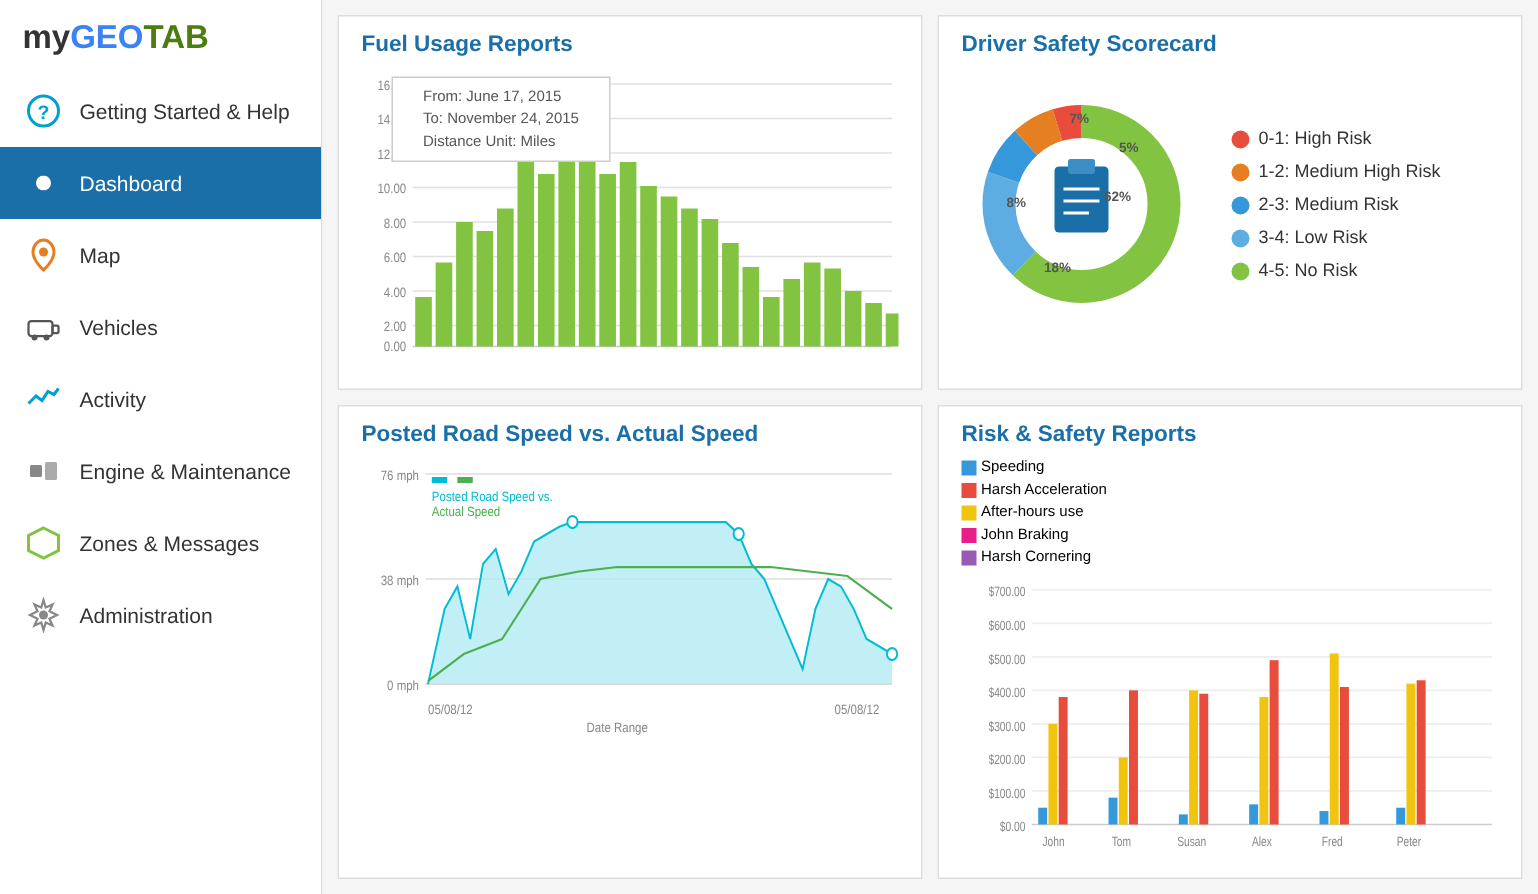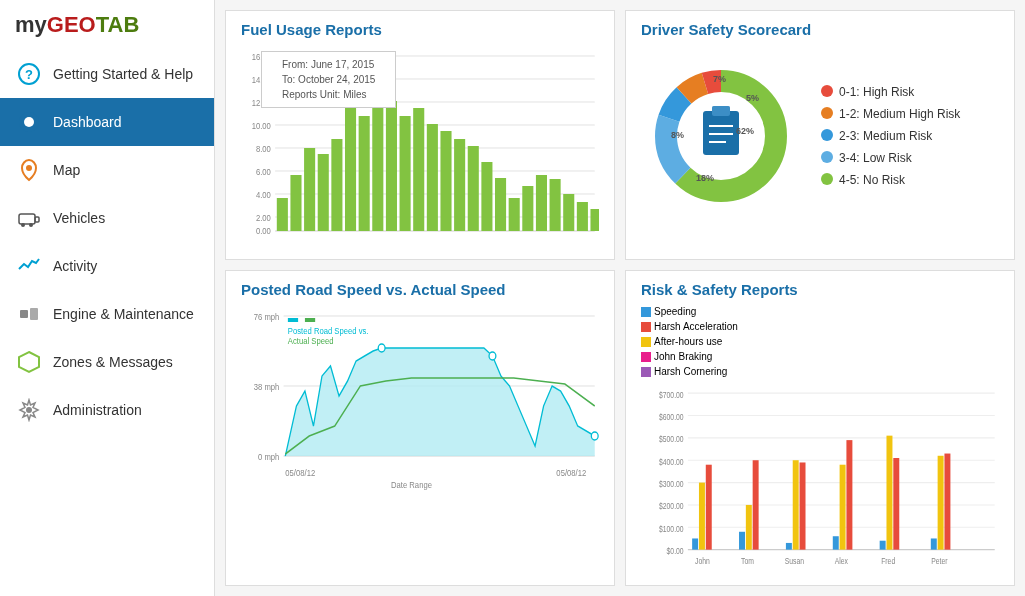--- a/index.html
+++ b/index.html
@@ -12,21 +12,21 @@
       background: #fff;
       border-right: 1px solid #ddd;
       display: flex;
       flex-direction: column;
     }
     #sidebar-logo {
       padding: 12px 15px;
       background: #fff;
     }
     .logo-my { color: #333; font-size: 22px; font-weight: bold; }
-    .logo-geo { color: #b91c1c; font-size: 22px; font-weight: bold; }
+    .logo-geo { color: #3b82f6; font-size: 22px; font-weight: bold; }
     .logo-tab { color: #4d7c0f; font-size: 22px; font-weight: bold; }
 
     .nav-item {
       display: flex;
       align-items: center;
       padding: 10px 15px;
       cursor: pointer;
       color: #333;
       font-size: 14px;
       gap: 10px;
@@ -81,21 +81,21 @@
 
     
     .donut-container {
       display: flex;
       align-items: center;
       gap: 20px;
       padding: 10px 0;
     }
     .donut-svg { width: 160px; height: 160px; flex-shrink: 0; }
     .legend-items { display: flex; flex-direction: column; gap: 8px; }
-    .legend-item { display: flex; align-items: flex-start; gap: 6px; font-size: 12px; color: #333; }
+    .legend-item { display: flex; align-items: flex-end; gap: 6px; font-size: 12px; color: #333; }
     .legend-dot { width: 12px; height: 12px; border-radius: 50%; flex-shrink: 0; }
 
     
     .speed-chart-area {
       height: 190px;
       position: relative;
     }
 
     
     .risk-chart-area {
@@ -199,22 +199,22 @@
     </div>
 </div>
 
 <div id="main">
 
   <div class="chart-panel">
     <div class="chart-title">Fuel Usage Reports</div>
     <div class="bar-chart-container">
       <div class="chart-tooltip">
         <div>From: June 17, 2015</div>
-        <div>To: October 24, 2015</div>
-        <div>Reports Unit: Miles</div>
+        <div>To: November 24, 2015</div>
+        <div>Distance Unit: Miles</div>
       </div>
       <svg id="fuel-svg" viewBox="0 0 420 200" preserveAspectRatio="none" style="width:100%;height:100%;">
 
         <line x1="40" y1="10" x2="415" y2="10" stroke="#e0e0e0" stroke-width="1"></line>
         <line x1="40" y1="33" x2="415" y2="33" stroke="#e0e0e0" stroke-width="1"></line>
         <line x1="40" y1="56" x2="415" y2="56" stroke="#e0e0e0" stroke-width="1"></line>
         <line x1="40" y1="79" x2="415" y2="79" stroke="#e0e0e0" stroke-width="1"></line>
         <line x1="40" y1="102" x2="415" y2="102" stroke="#e0e0e0" stroke-width="1"></line>
         <line x1="40" y1="125" x2="415" y2="125" stroke="#e0e0e0" stroke-width="1"></line>
         <line x1="40" y1="148" x2="415" y2="148" stroke="#e0e0e0" stroke-width="1"></line>

